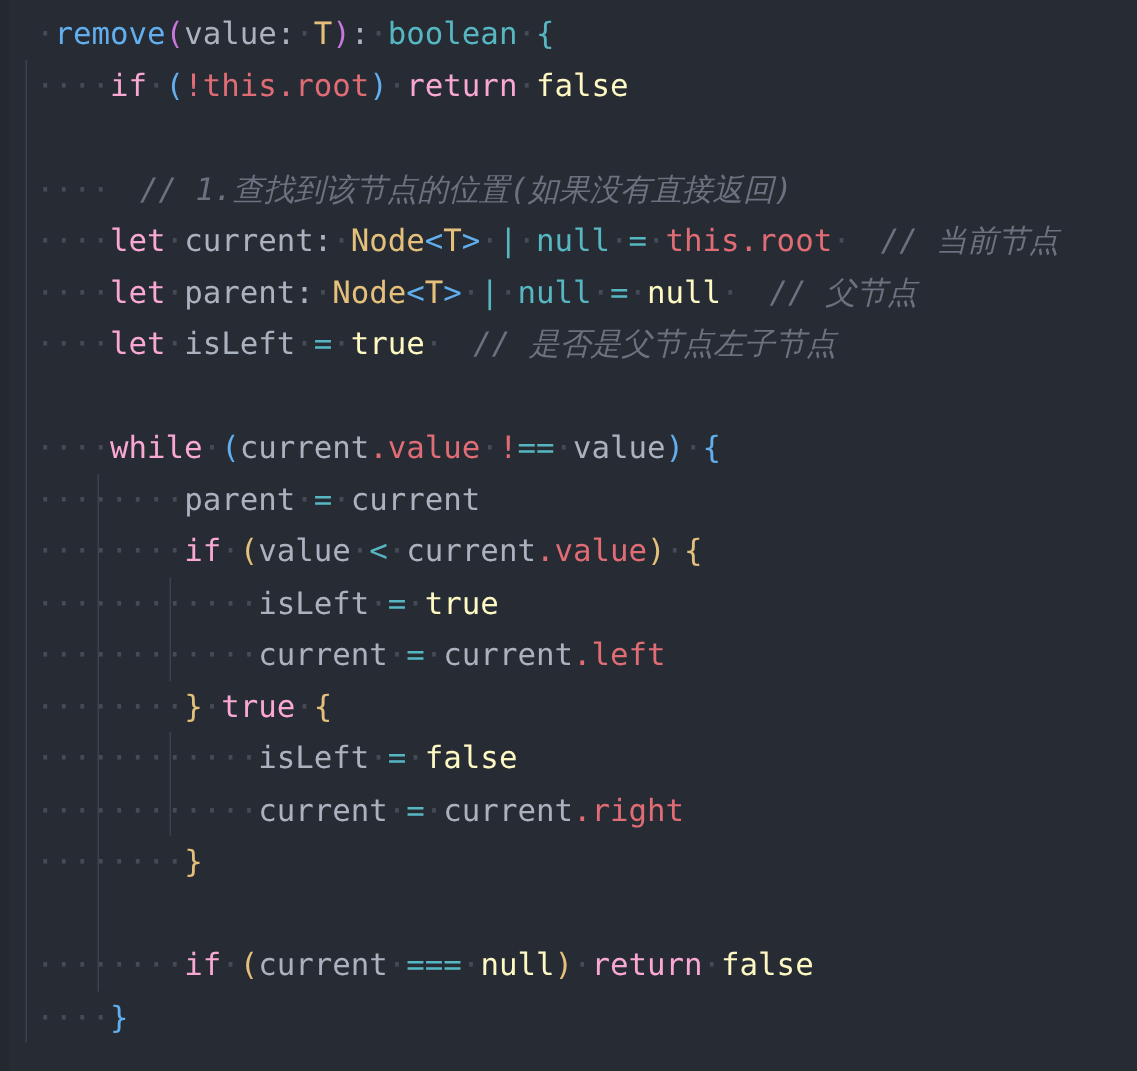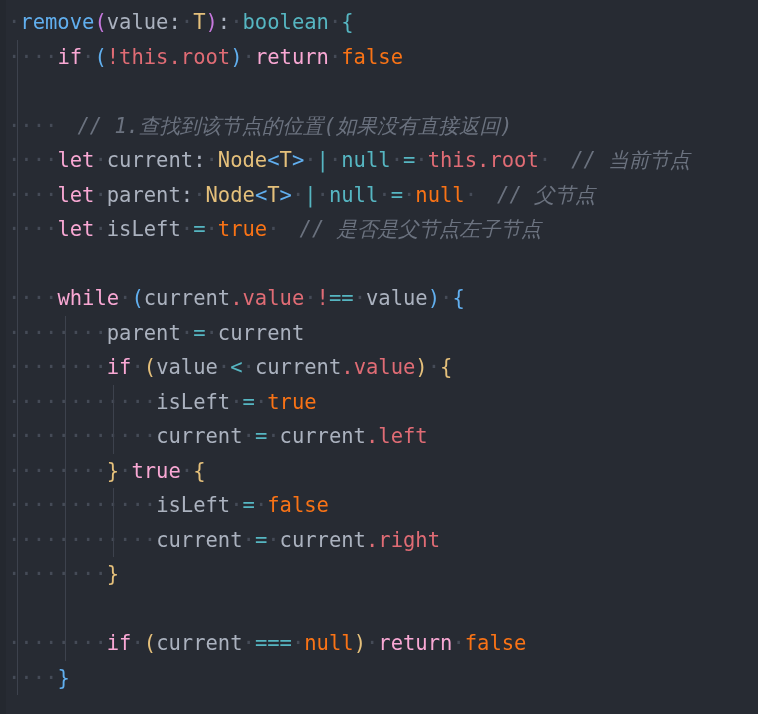--- a/index.html
+++ b/index.html
@@ -34,21 +34,21 @@
     pointer-events: none;
   }
 
   .code-line {
     position: relative;
     height: 34.5px;
     line-height: 34.5px;
     font-size: 20.5px;
     letter-spacing: 0px;
     white-space: pre;
-    padding-left: 8px;
+    padding-left: 24px;
     color: #abb2bf;
   }
 
   
   .guide {
     position: absolute;
     top: 0;
     width: 1px;
     height: 34.5px;
     background: #3d424d;
@@ -61,21 +61,21 @@
   
   .ws { color: #454b57; }
 
   
   .fn       { color: #61afef; }  
   .kw       { color: #f9a8d4; }  
   .type     { color: #e5c07b; }  
   .typeteal { color: #56b6c2; }  
   .var      { color: #abb2bf; }  
   .prop     { color: #e06c75; }  
-  .val      { color: #f97316; }  
+  .val      { color: #fef9c3; }  
   .cmt      { color: #6b727f; font-style: italic; margin-left: 20px; }
   .p-pink   { color: #c678dd; }  
   .p-blue   { color: #61afef; }  
   .p-teal   { color: #56b6c2; }  
   .p-yellow { color: #e5c07b; }  
 </style>
 </head>
 <body>
 
 <div id="editor">

